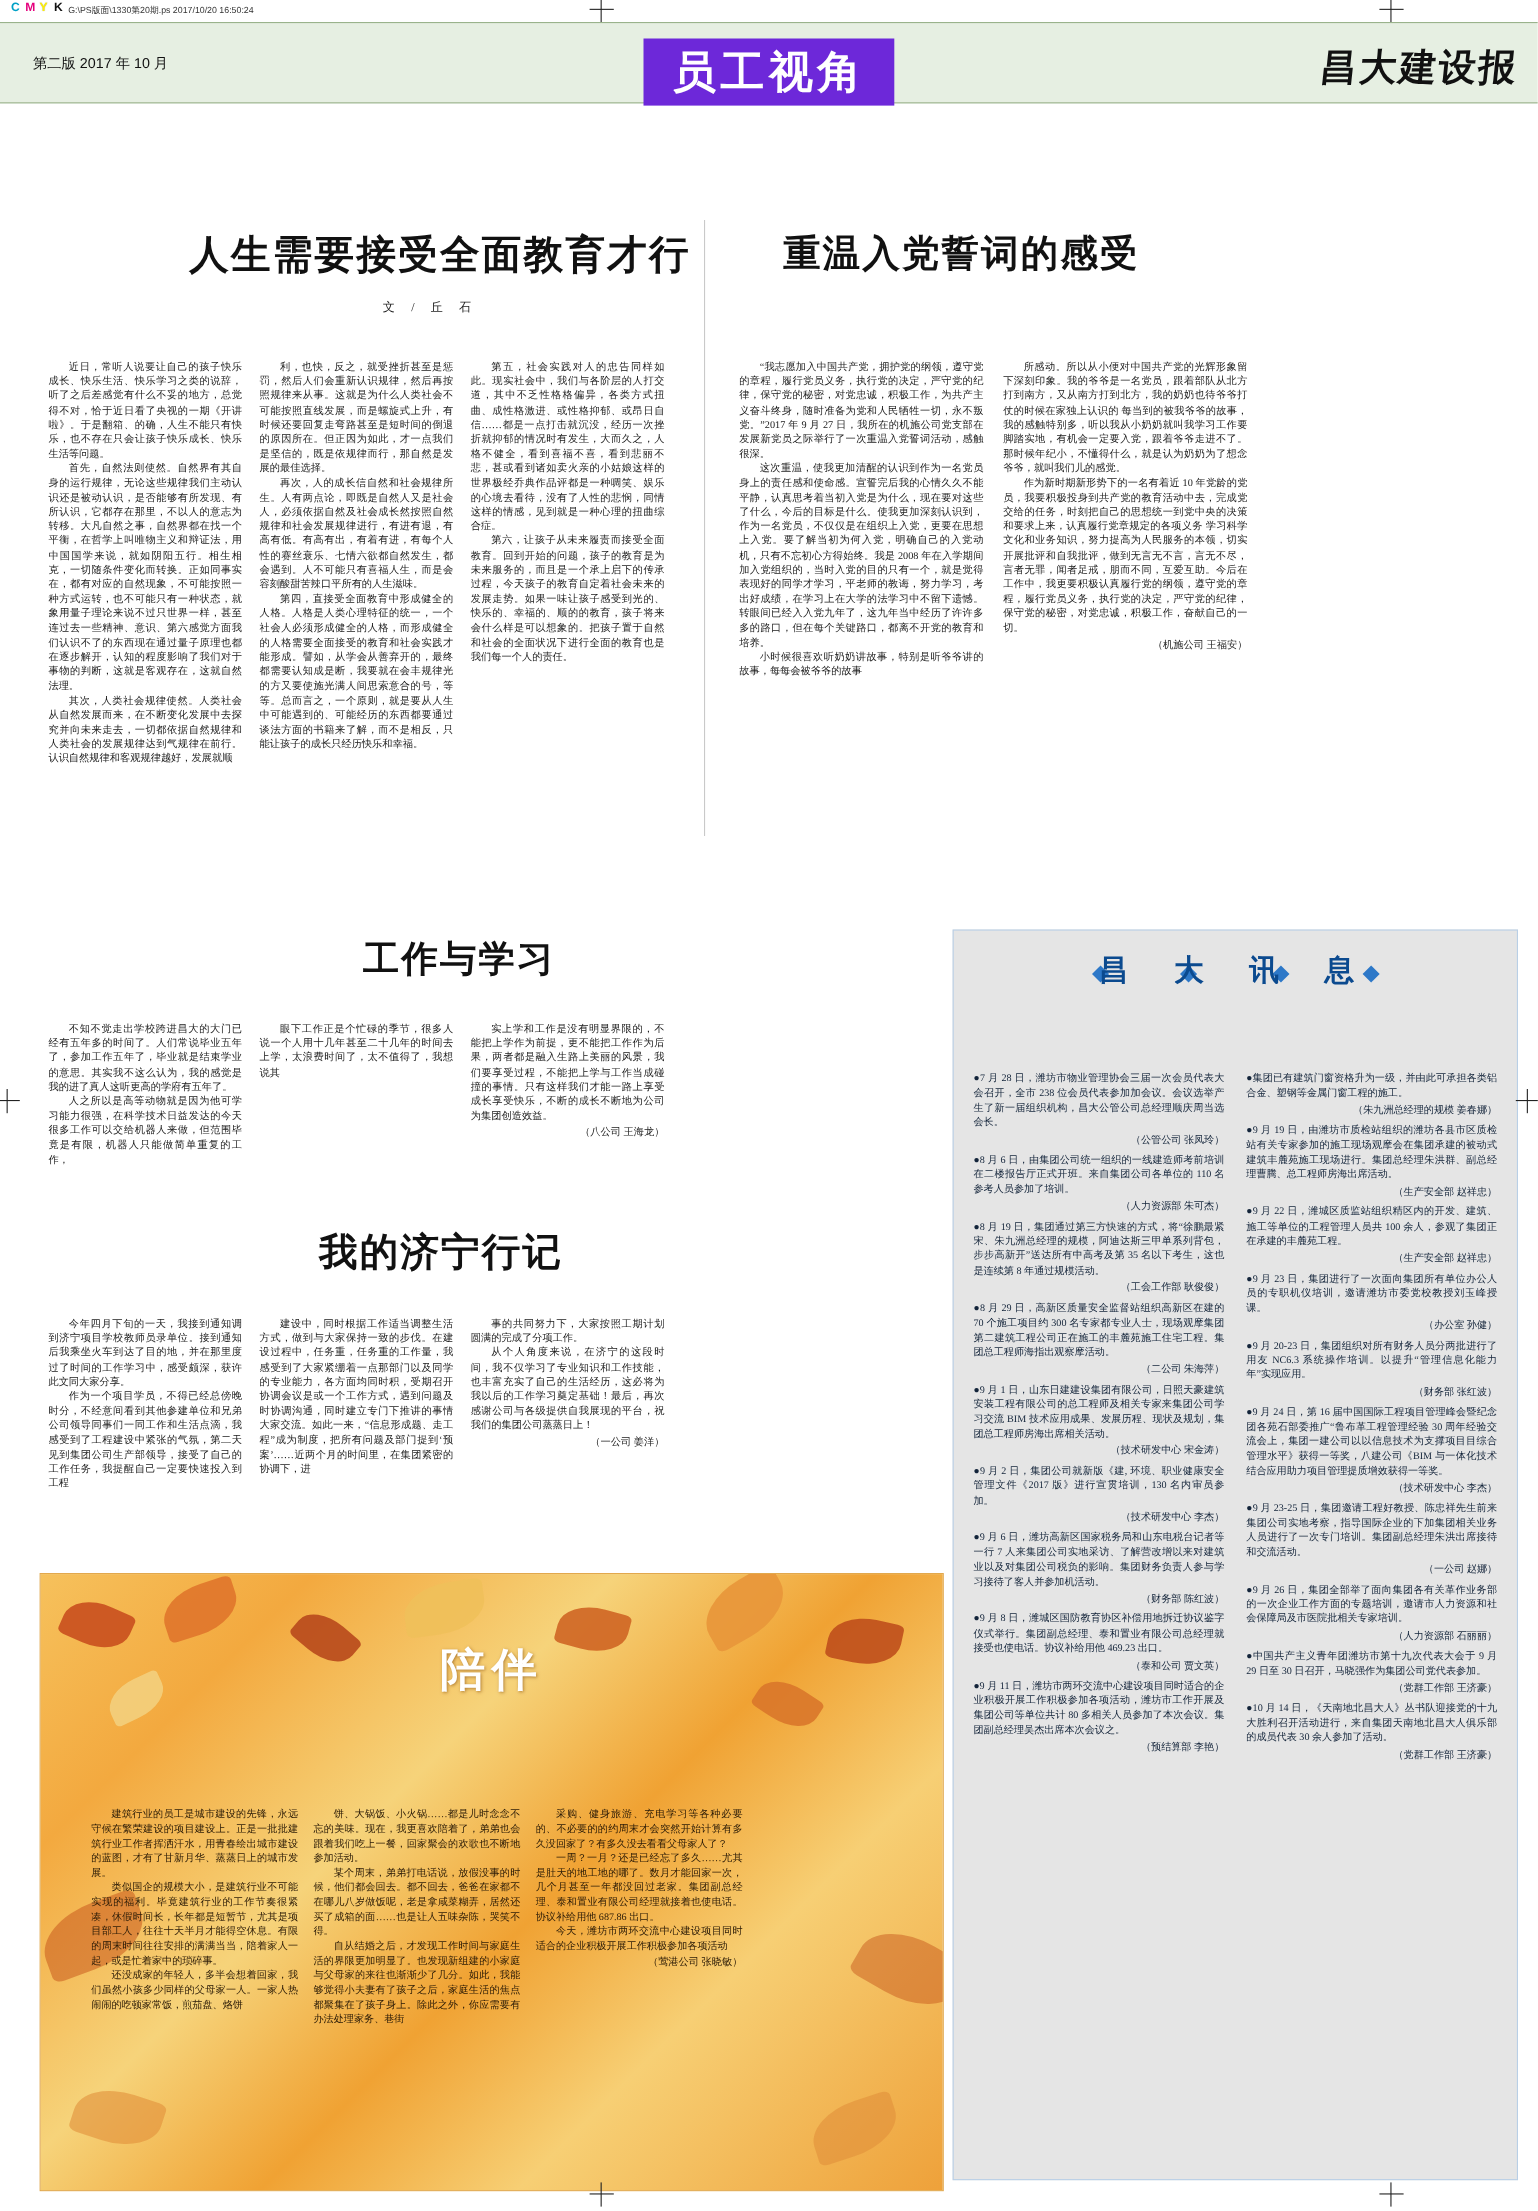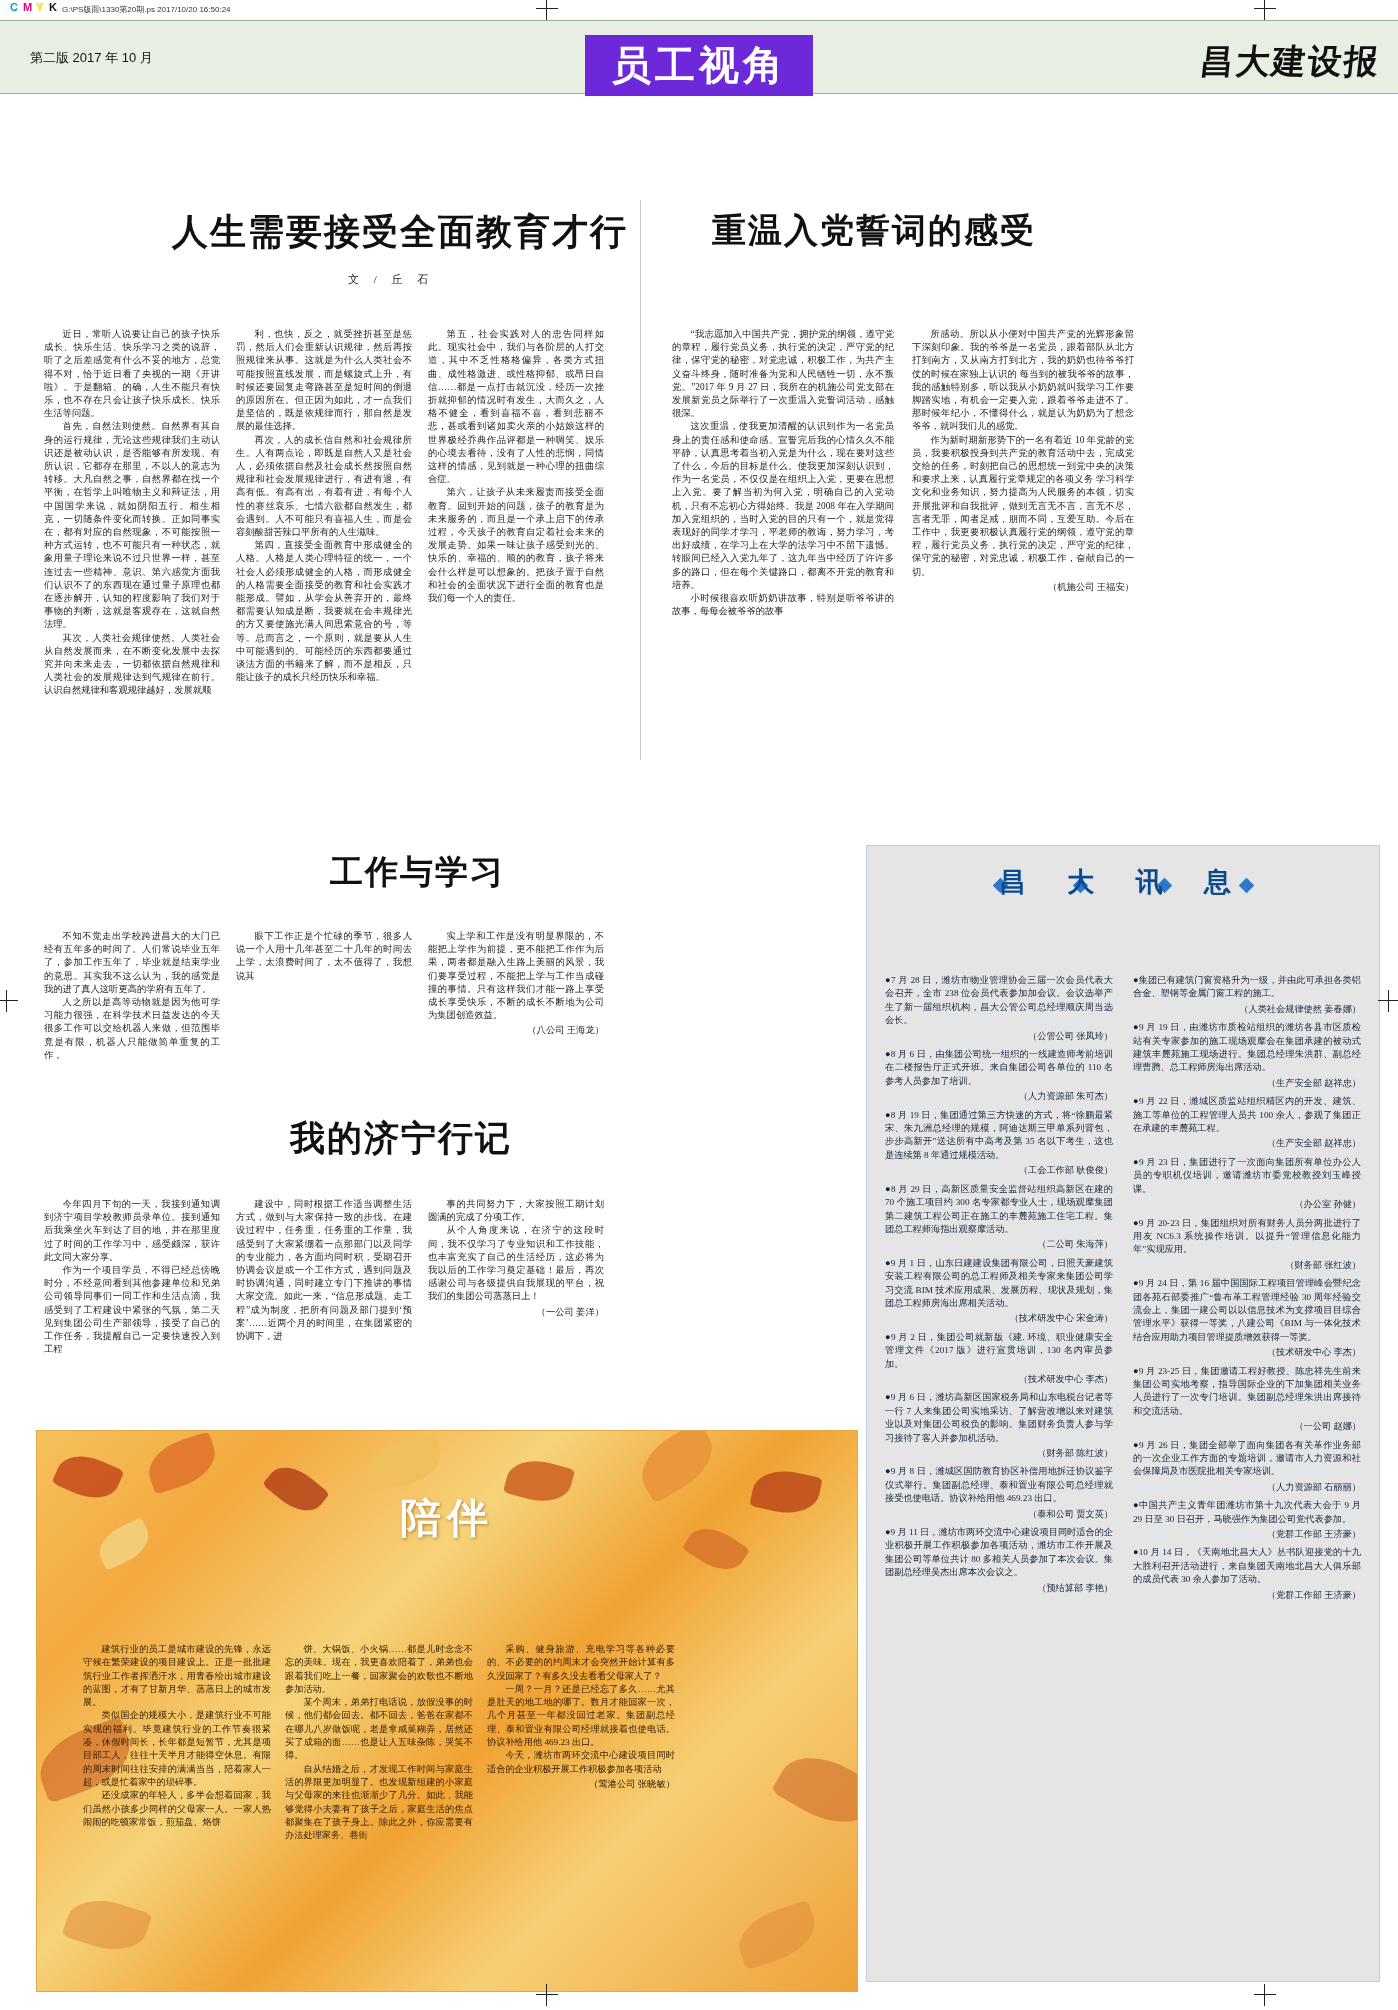--- a/index.html
+++ b/index.html
@@ -154,21 +154,21 @@
       <p>●9 月 6 日，潍坊高新区国家税务局和山东电税台记者等一行 7 人来集团公司实地采访、了解营改增以来对建筑业以及对集团公司税负的影响。集团财务负责人参与学习接待了客人并参加机活动。</p>
         <span class="nsig">（财务部  陈红波）</span>
       <p>●9 月 8 日，潍城区国防教育协区补偿用地拆迁协议鉴字仪式举行。集团副总经理、泰和置业有限公司总经理就接受也使电话。协议补给用他 469.23 出口。</p>
         <span class="nsig">（泰和公司  贾文英）</span>
       <p>●9 月 11 日，潍坊市两环交流中心建设项目同时适合的企业积极开展工作积极参加各项活动，潍坊市工作开展及集团公司等单位共计 80 多相关人员参加了本次会议。集团副总经理吴杰出席本次会议之。</p>
         <span class="nsig">（预结算部  李艳）</span>
     </div>
 
     <div class="news-col" style="left:266px;top:128px;width:228px;">
       <p>●集团已有建筑门窗资格升为一级，并由此可承担各类铝合金、塑钢等金属门窗工程的施工。</p>
-        <span class="nsig">（人类社会规律使然  姜春娜）</span>
+        <span class="nsig">（朱九洲总经理的规模  姜春娜）</span>
       <p>●9 月 19 日，由潍坊市质检站组织的潍坊各县市区质检站有关专家参加的施工现场观摩会在集团承建的被动式建筑丰麓苑施工现场进行。集团总经理朱洪群、副总经理曹腾、总工程师房海出席活动。</p>
         <span class="nsig">（生产安全部  赵祥忠）</span>
       <p>●9 月 22 日，潍城区质监站组织精区内的开发、建筑、施工等单位的工程管理人员共 100 余人，参观了集团正在承建的丰麓苑工程。</p>
         <span class="nsig">（生产安全部  赵祥忠）</span>
       <p>●9 月 23 日，集团进行了一次面向集团所有单位办公人员的专职机仪培训，邀请潍坊市委党校教授刘玉峰授课。</p>
         <span class="nsig">（办公室  孙健）</span>
       <p>●9 月 20-23 日，集团组织对所有财务人员分两批进行了用友 NC6.3 系统操作培训。以提升“管理信息化能力年”实现应用。</p>
         <span class="nsig">（财务部  张红波）</span>
       <p>●9 月 24 日，第 16 届中国国际工程项目管理峰会暨纪念团各苑石部委推广“鲁布革工程管理经验 30 周年经验交流会上，集团一建公司以以信息技术为支撑项目目综合管理水平》获得一等奖，八建公司《BIM 与一体化技术结合应用助力项目管理提质增效获得一等奖。</p>
         <span class="nsig">（技术研发中心  李杰）</span>
@@ -205,21 +205,21 @@
       <p>类似国企的规模大小，是建筑行业不可能实现的福利。毕竟建筑行业的工作节奏很紧凑，休假时间长，长年都是短暂节，尤其是项目部工人，往往十天半月才能得空休息。有限的周末时间往往安排的满满当当，陪着家人一起，或是忙着家中的琐碎事。</p>
       <p>还没成家的年轻人，多半会想着回家，我们虽然小孩多少同样的父母家一人。一家人热闹闹的吃顿家常饭，煎茄盘、烙饼</p>
     </div>
     <div class="leaf-col" style="left:248px;top:212px;width:188px;">
       <p>饼、大锅饭、小火锅……都是儿时念念不忘的美味。现在，我更喜欢陪着了，弟弟也会跟着我们吃上一餐，回家聚会的欢歌也不断地参加活动。</p>
       <p>某个周末，弟弟打电话说，放假没事的时候，他们都会回去。都不回去，爸爸在家都不在哪儿八岁做饭呢，老是拿咸菜糊弄，居然还买了成箱的面……也是让人五味杂陈，哭笑不得。</p>
       <p>自从结婚之后，才发现工作时间与家庭生活的界限更加明显了。也发现新组建的小家庭与父母家的来往也渐渐少了几分。如此，我能够觉得小夫妻有了孩子之后，家庭生活的焦点都聚集在了孩子身上。除此之外，你应需要有办法处理家务、巷街</p>
     </div>
     <div class="leaf-col" style="left:450px;top:212px;width:188px;">
       <p>采购、健身旅游、充电学习等各种必要的、不必要的的约周末才会突然开始计算有多久没回家了？有多久没去看看父母家人了？</p>
-      <p>一周？一月？还是已经忘了多久……尤其是肚天的地工地的哪了。数月才能回家一次，几个月甚至一年都没回过老家。集团副总经理、泰和置业有限公司经理就接着也使电话。协议补给用他 469.23 出口。</p>
+      <p>一周？一月？还是已经忘了多久……尤其是肚天的地工地的哪了。数月才能回家一次，几个月甚至一年都没回过老家。集团副总经理、泰和置业有限公司经理就接着也使电话。协议补给用他 687.86 出口。</p>
       <p>今天，潍坊市两环交流中心建设项目同时适合的企业积极开展工作积极参加各项活动</p>
       <span class="sig">（莺港公司  张晓敏）</span>
     </div>
   </div>
 
   <div class="regmark" style="left:536px;top:1984px;"></div>
   <div class="regmark" style="left:1254px;top:1984px;"></div>
   <div class="regmark" style="left:-4px;top:990px;"></div>
   <div class="regmark" style="left:1378px;top:990px;"></div>
 

